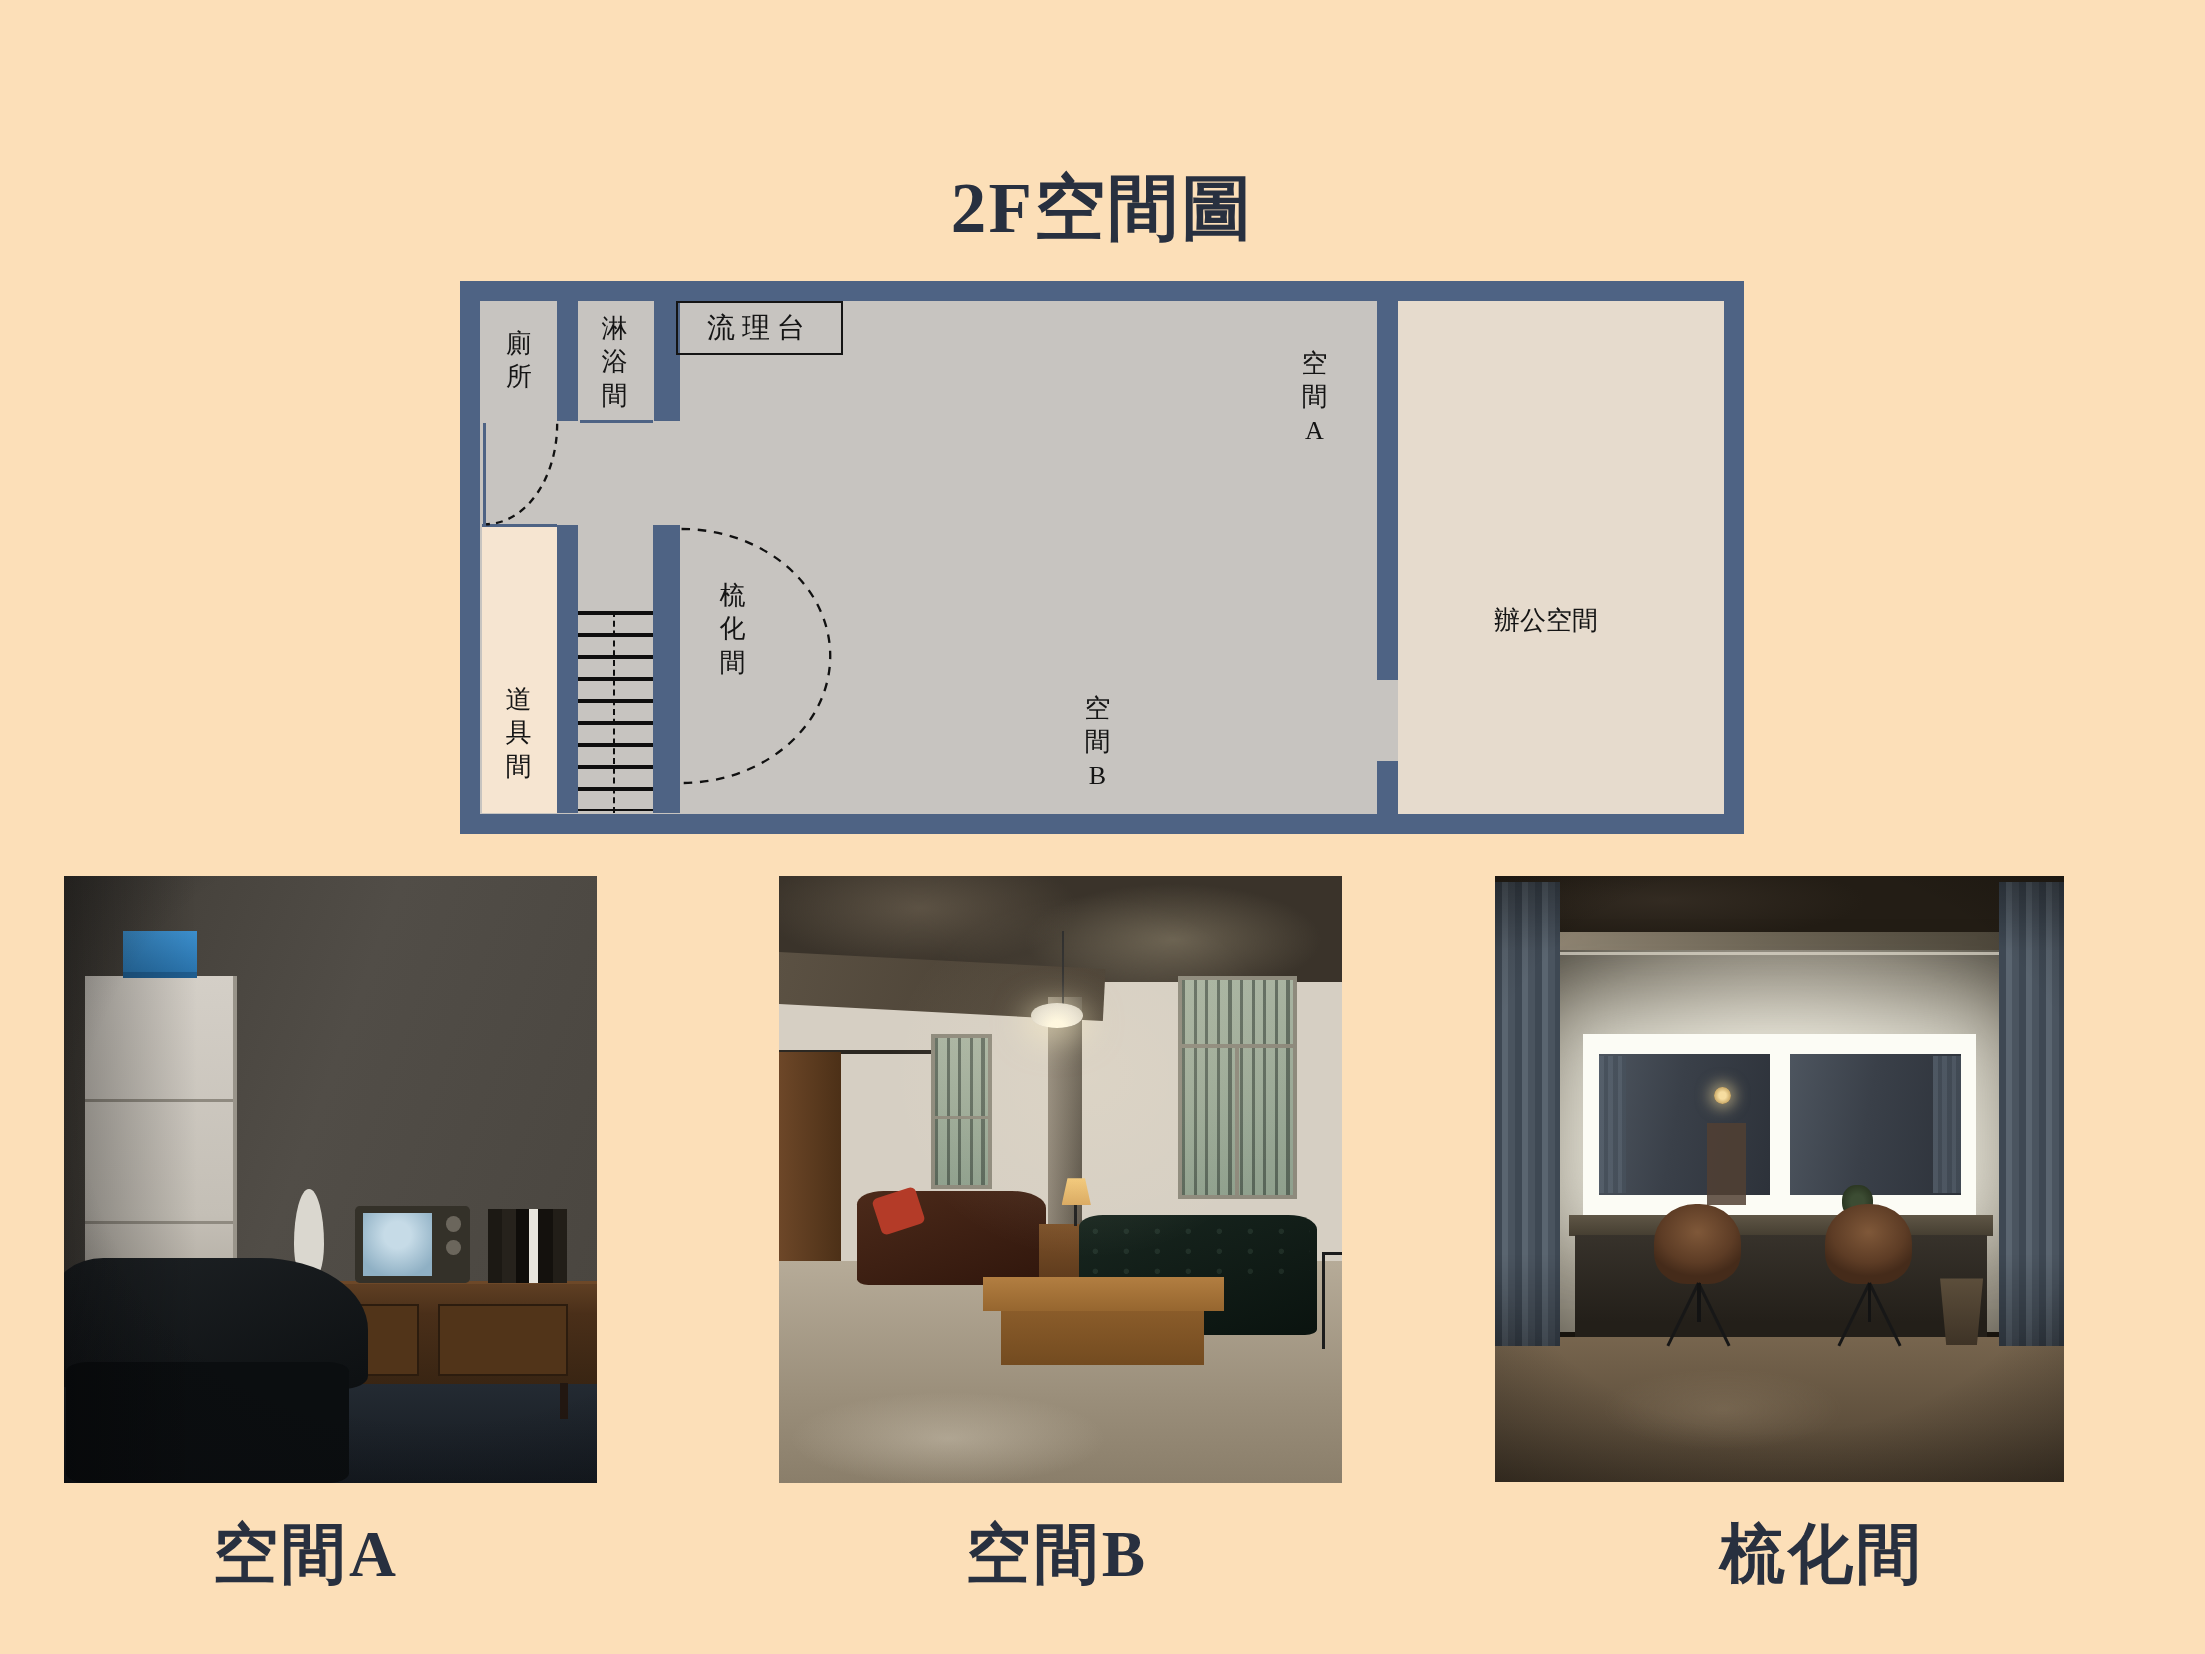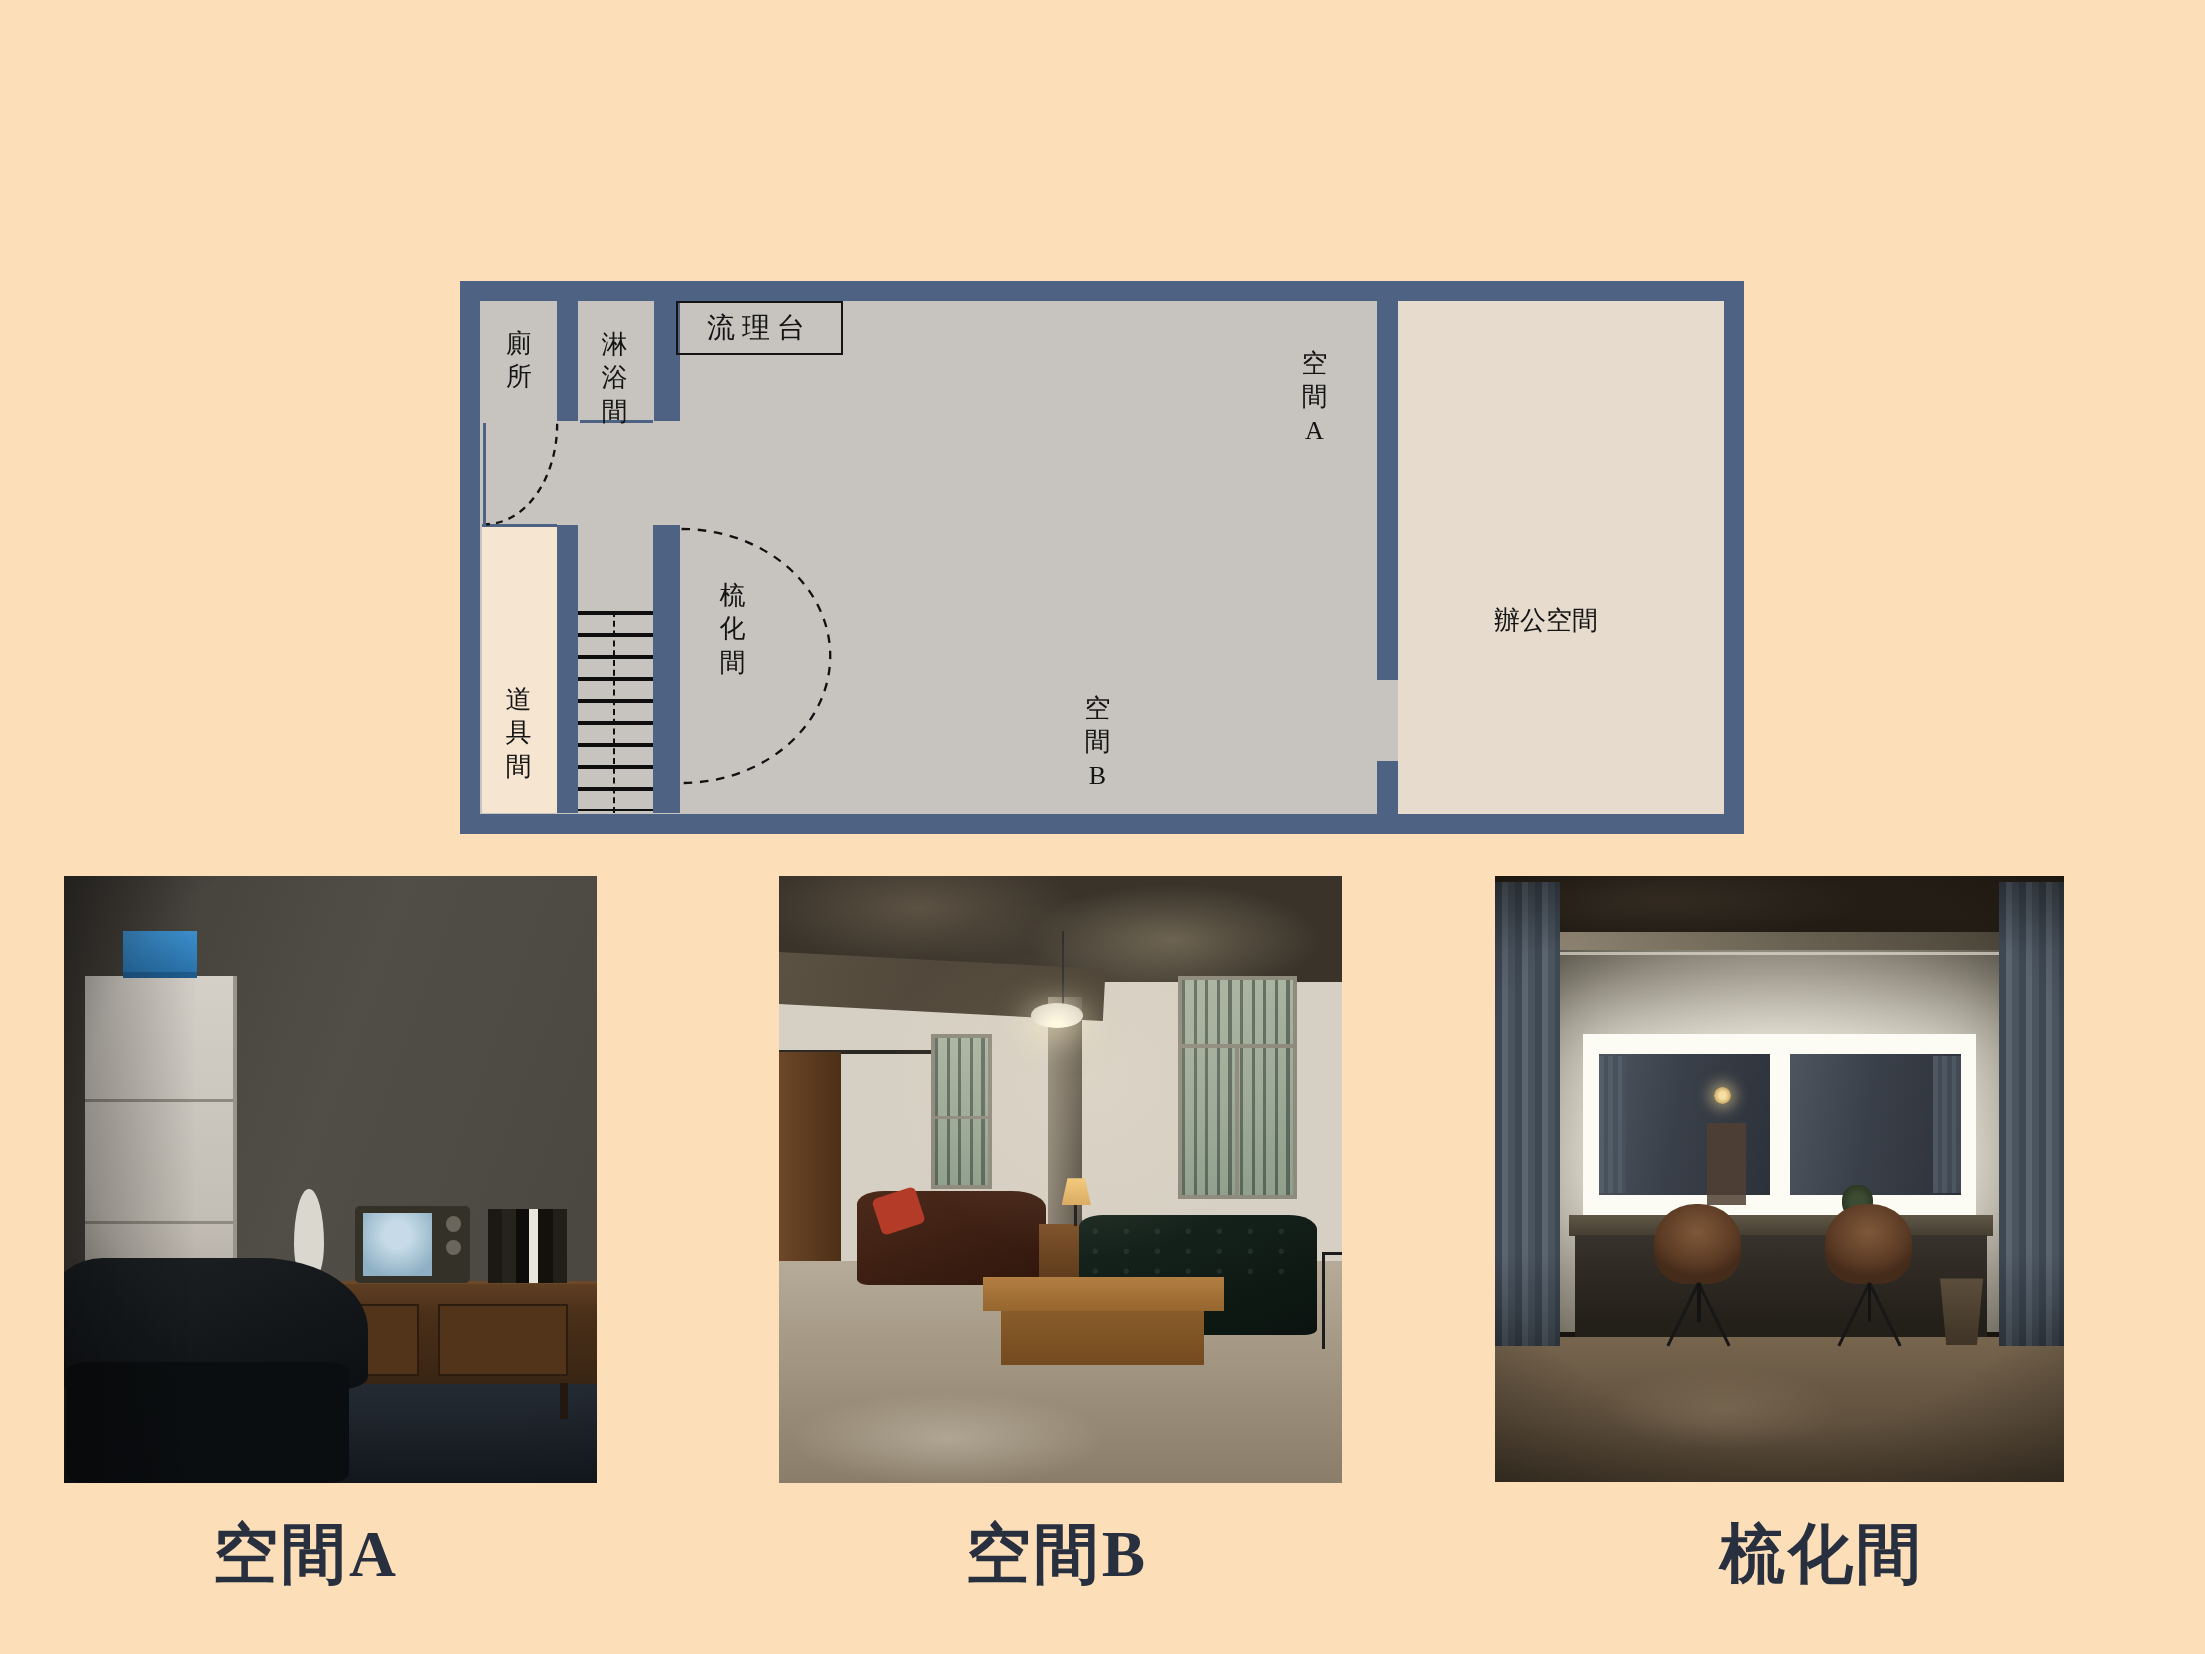--- a/index.html
+++ b/index.html
@@ -33,21 +33,21 @@
   .stair-rungs{left:98px;top:310px;width:75px;height:200px;
     background:repeating-linear-gradient(to bottom,#0e0e0e 0 3.9px,transparent 3.9px 22px);}
   .stair-dash{left:133px;top:310px;width:0;height:202px;border-left:2.3px dashed #0e0e0e;}
   .sink-box{left:196px;top:0;width:167px;height:54px;border:2.3px solid #141414;
     display:flex;align-items:center;justify-content:center;
     font-size:28px;letter-spacing:7px;color:var(--label-ink,#141414);}
   .arc-svg{overflow:visible;}
   .vlabel{width:33px;font-size:26px;line-height:1.28;color:var(--label-ink,#141414);
     text-align:center;word-break:break-all;}
   .lb-toilet{left:22.5px;top:26px;}
-  .lb-shower{left:118px;top:27px;}
+  .lb-shower{left:118px;top:11px;}
   .lb-makeup{left:236px;top:278px;}
   .lb-props{left:22px;top:382px;}
   .lb-spacea{left:818px;top:46px;}
   .lb-spaceb{left:601px;top:391px;}
   .lb-office{left:996px;top:302px;width:140px;text-align:center;
     font-size:26px;color:var(--label-ink,#141414);}
 
   
   .ph{position:absolute;overflow:hidden;}
   .ph *{position:absolute;}
@@ -179,20 +179,21 @@
     background:linear-gradient(180deg,rgba(0,0,0,.25),transparent 15%,transparent 80%,rgba(0,0,0,.3)),
     repeating-linear-gradient(90deg,#3e4853 0 7px,#5a6570 7px 13px,#4a545f 13px 20px);}
   .cl{left:0;} .cr{left:88.5%;}
   .c-vig{background:radial-gradient(100% 85% at 50% 45%,transparent 55%,rgba(8,6,4,.55) 95%);}
 </style>
 </head>
 <body>
 
 <div id="canvas">
 
+  <div class="title">2F空間圖</div>
 
   <div class="plan">
     <div class="room-props"></div>
     <div class="room-office"></div>
 
     <div class="wall w-toilet-r"></div>
     <div class="wall w-shower-r"></div>
     <div class="wall w-stairs-l"></div>
     <div class="wall w-stairs-r"></div>
     <div class="wall w-office-top"></div>

